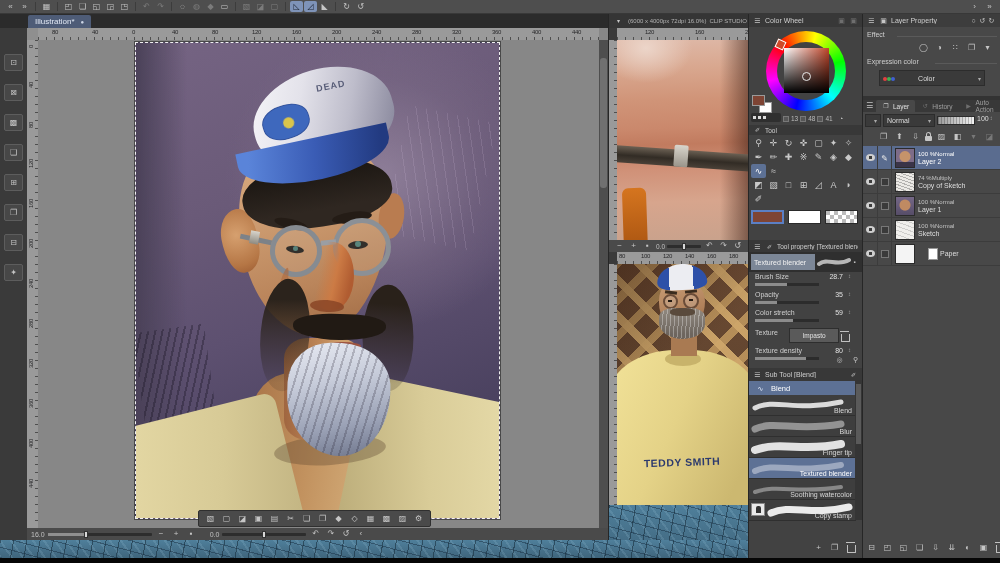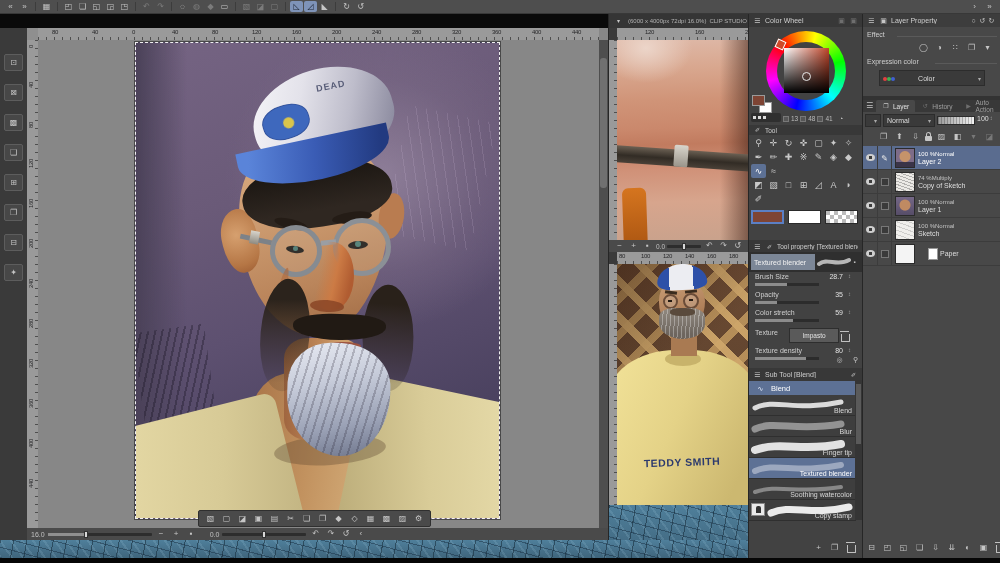--- a/index.html
+++ b/index.html
@@ -306,20 +306,26 @@
         <span class="sep"></span>
         <span class="icn ">↻</span>
         <span class="icn ">↺</span>
       </span>
     <span id="topbar-right">
         <span class="icn ">›</span>
         <span class="icn ">»</span>
       </span>
   </div>
 
+  <div id="tabrow" class="abs">
+    <div class="tab">
+      <span>Illustration*</span>
+      <span class="tabdot">●</span>
+    </div>
+  </div>
 
   <div id="left-strip" class="abs">
       <span class="icn ">⊡</span>
       <span class="icn ">⊠</span>
       <span class="icn ">▩</span>
       <span class="icn ">❏</span>
       <span class="icn ">⊞</span>
       <span class="icn ">❐</span>
       <span class="icn ">⊟</span>
       <span class="icn ">✦</span>

